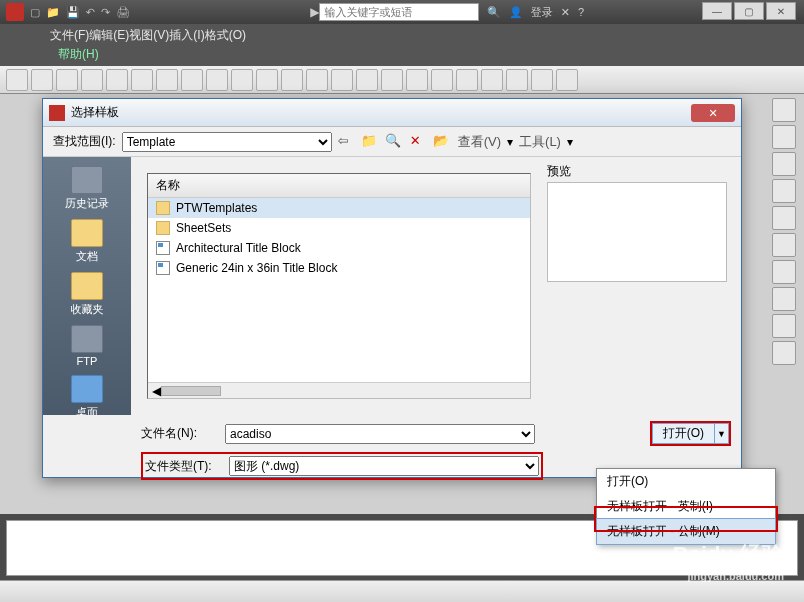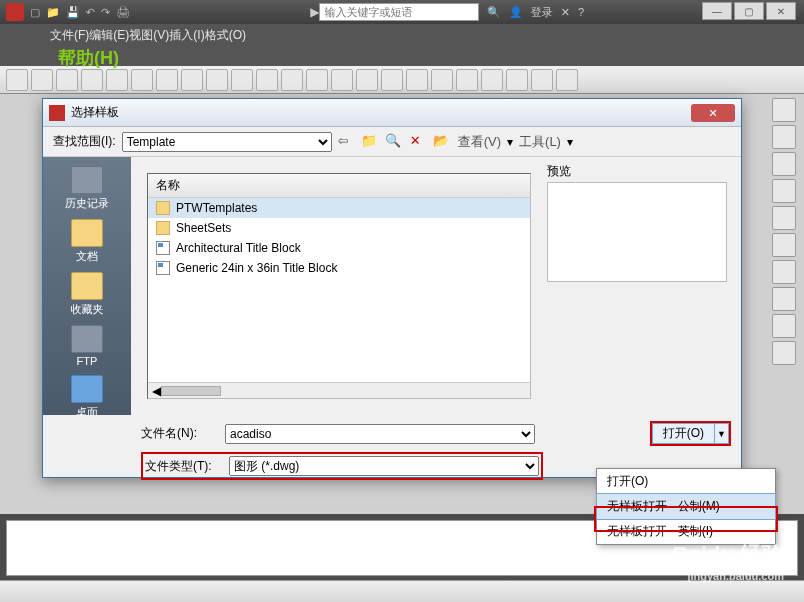--- a/index.html
+++ b/index.html
@@ -12,21 +12,21 @@
     .titlebar-icons { display: flex; gap: 6px; align-items: center; }
     .titlebar-icons span { color: #bbb; font-size: 11px; }
     .titlebar .search-box { margin-left: 180px; display: flex; align-items: center; }
     .titlebar .search-box input { width: 160px; height: 18px; padding: 0 4px; background: #fff; border: 1px solid #999; font-size: 11px; }
     .titlebar .right-icons { margin-left: 8px; display: flex; gap: 8px; color: #ccc; font-size: 11px; align-items: center; }
     .window-controls { position: absolute; top: 2px; right: 8px; display: flex; gap: 2px; }
     .window-controls button { width: 30px; height: 18px; background: #ddd; border: 1px solid #999; font-size: 10px; color: #555; }
     
     .menubar { background: #555; height: 22px; display: flex; align-items: center; padding: 0 50px; color: #e5e5e5; font-size: 12px; }
     .menubar span { cursor: default; }
-    .help-row { background: #555; height: 20px; padding-left: 58px; color: #84cc16; font-size: 18px; font-weight: bold; }
+    .help-row { background: #555; height: 20px; padding-left: 58px; color: #86efac; font-size: 12px; }
     
     .toolbar-row { background: linear-gradient(#f0f0f0,#d8d8d8); height: 28px; border-bottom: 1px solid #888; display: flex; align-items: center; padding: 0 6px; gap: 3px; }
     .toolbar-row .tb { width: 22px; height: 22px; background: #e8e8e8; border: 1px solid #aaa; border-radius: 2px; }
     
     .workspace { background: #d0d0d0; height: 420px; position: relative; }
     .right-palette { position: absolute; right: 4px; top: 4px; width: 28px; display: flex; flex-direction: column; gap: 3px; }
     .right-palette .pbtn { width: 24px; height: 24px; background: #e8e8e8; border: 1px solid #999; border-radius: 2px; }
     .autodesk-label { position: absolute; right: 36px; bottom: 30px; color: #888; transform: rotate(-90deg); transform-origin: right bottom; font-size: 28px; font-weight: 300; letter-spacing: 2px; }
     
     .commandline { position: absolute; bottom: 26px; left: 6px; right: 6px; height: 56px; background: #fff; border: 1px solid #999; }
@@ -260,21 +260,21 @@
       <div class="red-frame">
         <label>文件类型(T):</label>
         <select><option>图形 (*.dwg)</option></select>
       </div>
     </div>
   </div>
 </div>
 
 <div class="dropdown">
   <div class="mi">打开(O)</div>
+  <div class="mi">无样板打开 - 英制(I)</div>
   <div class="mi hl">无样板打开 - 公制(M)</div>
-  <div class="mi">无样板打开 - 英制(I)</div>
 </div>
 <div class="dropdown-frame"></div>
 
 <div class="watermark">
   <div>Baidu 经验</div>
   <div class="sub">jingyan.baidu.com</div>
 </div>
 
 </body></html>

